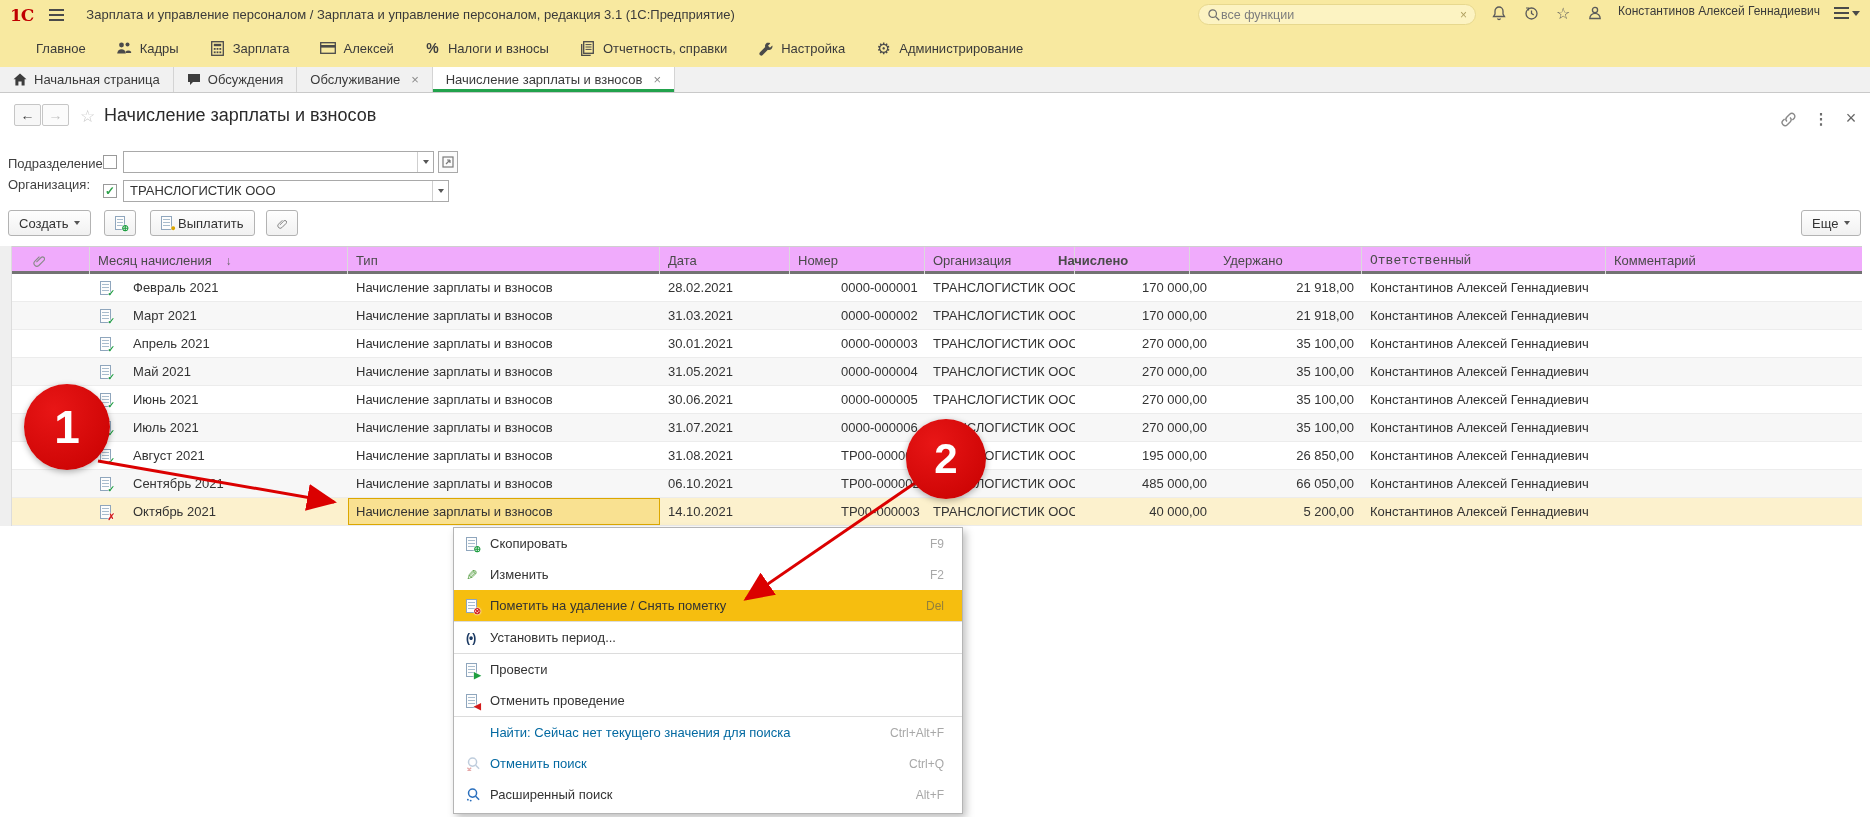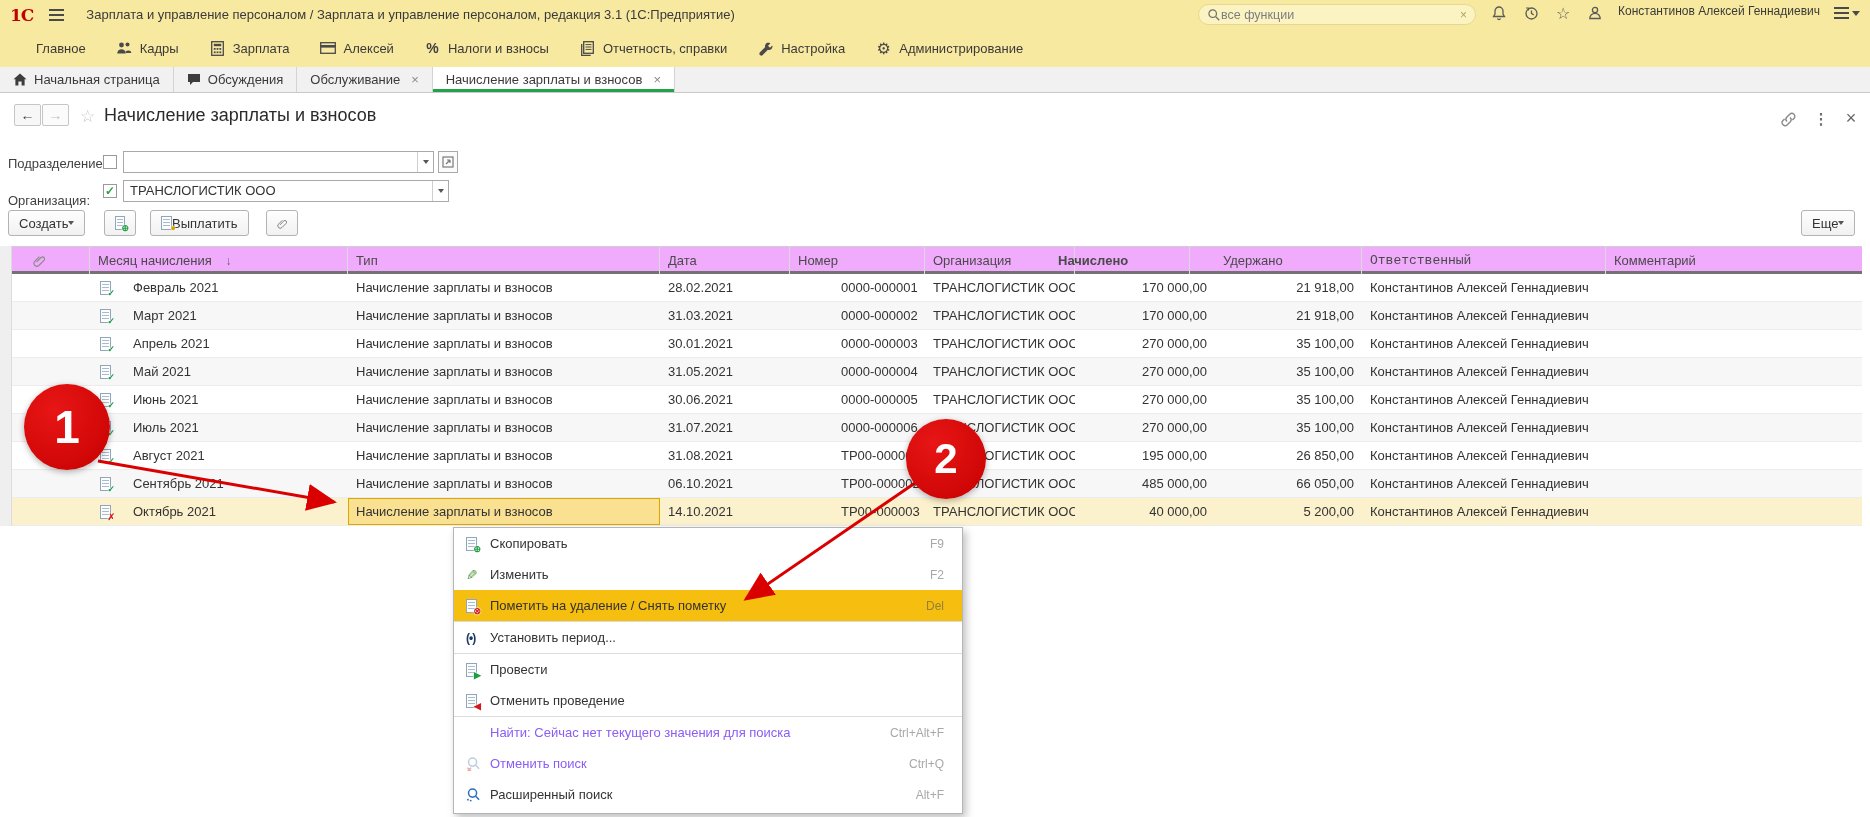--- a/index.html
+++ b/index.html
@@ -65,21 +65,21 @@
   .combo .dd { position:absolute; right:0; top:0; width:16px; height:20px; border-left:1px solid #cfcfcf;
     display:flex; align-items:center; justify-content:center; }
   .dd-caret { width:0; height:0; border-left:3.5px solid transparent; border-right:3.5px solid transparent;
     border-top:4.5px solid #555; }
   .mini-btn { position:absolute; width:20px; height:22px; border:1px solid #a9a9a9; background:#fbfbfb;
     display:flex; align-items:center; justify-content:center; }
 
   
   .tbtn { position:absolute; height:26px; border:1px solid #b3b3b3; border-radius:3px;
     background:linear-gradient(#fefefe,#f1f1f1); font-size:13px; color:#333;
-    display:flex; align-items:center; justify-content:center; padding:0 10px; cursor:pointer; }
+    display:flex; align-items:center; justify-content:center; gap:6px; padding:0 10px; cursor:pointer; }
 
   
   .doc-ic { position:relative; display:inline-block; width:11px; height:14px; background:#fdfdfd;
     border:1px solid #8fa6bd; }
   .doc-ic::before { content:""; position:absolute; left:1px; right:1px; top:2px; bottom:1px;
     background:repeating-linear-gradient(to bottom,#a8bccd 0 1px,transparent 1px 3px); }
   .badge { position:absolute; right:-5px; bottom:-4px; font-size:9px; font-weight:bold; line-height:1;
     text-shadow:0 0 2px #fff,0 0 2px #fff; }
   .badge.green { color:#1e9e40; }
   .badge.red { color:#d31a1a; }
@@ -113,21 +113,21 @@
 
   
   .ctx { position:absolute; left:453px; top:527px; width:510px; height:287px; background:#fff;
     border:1px solid #b5b5b5; box-shadow:3px 4px 8px rgba(0,0,0,.25); z-index:20; }
   .mi { position:relative; height:31px; display:flex; align-items:center; padding:0 18px 0 12px; font-size:13px; color:#333; }
   .mi .mico { width:24px; display:flex; align-items:center; justify-content:flex-start; flex:0 0 24px; }
   .mi .mlabel { flex:1 1 auto; white-space:nowrap; overflow:hidden; }
   .mi .mkey { color:#a8a8a8; font-size:12px; margin-left:12px; }
   .mi.hl { background:#f6be0f; }
   .mi.hl .mkey { color:#93803a; }
-  .mi.dis .mlabel { color:#8b5cf6; }
+  .mi.dis .mlabel { color:#0369a1; }
   .msep { height:1px; background:#dcdcdc; margin:0; }
   .pencil { color:#4f9a3a; font-size:14px; display:inline-block; transform:scaleX(-1); }
   .period-ic { color:#1c3a63; font-weight:bold; font-size:12px; letter-spacing:-1px; }
 
   
   .callout { position:absolute; border-radius:50%; background:radial-gradient(circle at 35% 30%, #e81616, #c70000);
     color:#fff; display:flex; align-items:center; justify-content:center;
     font-size:46px; font-weight:bold; z-index:30; box-shadow:0 2px 6px rgba(0,0,0,.3); }
   .arrows { position:absolute; left:0; top:0; z-index:25; pointer-events:none; }
 
@@ -315,21 +315,21 @@
         <span class="dd-caret"></span>
       </span>
   </div>
   <div class="mini-btn" style="left:438px;top:151px;">
     <svg class="icon" width="12" height="12" viewBox="0 0 12 12">
       <rect x="1" y="1" width="10" height="10" fill="none" stroke="#7a7a7a" stroke-width="1.2"></rect>
       <path d="M4 8 L8 4 M8 4 h-3 M8 4 v3" stroke="#7a7a7a" stroke-width="1.2" fill="none"></path>
     </svg>
   </div>
 
-  <div class="flt-label" style="left:8px;top:193px;">Организация:</div>
+  <div class="flt-label" style="left:8px;top:177px;">Организация:</div>
   <div class="cbx" style="left:103px;top:184px;">✓</div>
   <div class="combo" style="left:123px;top:180px;width:326px;">
     <span>ТРАНСЛОГИСТИК ООО</span>
     <span class="dd">
         <span class="dd-caret"></span>
       </span>
   </div>
 
   <div class="tbtn" style="left:8px;top:210px;">
     <span>Создать</span>

